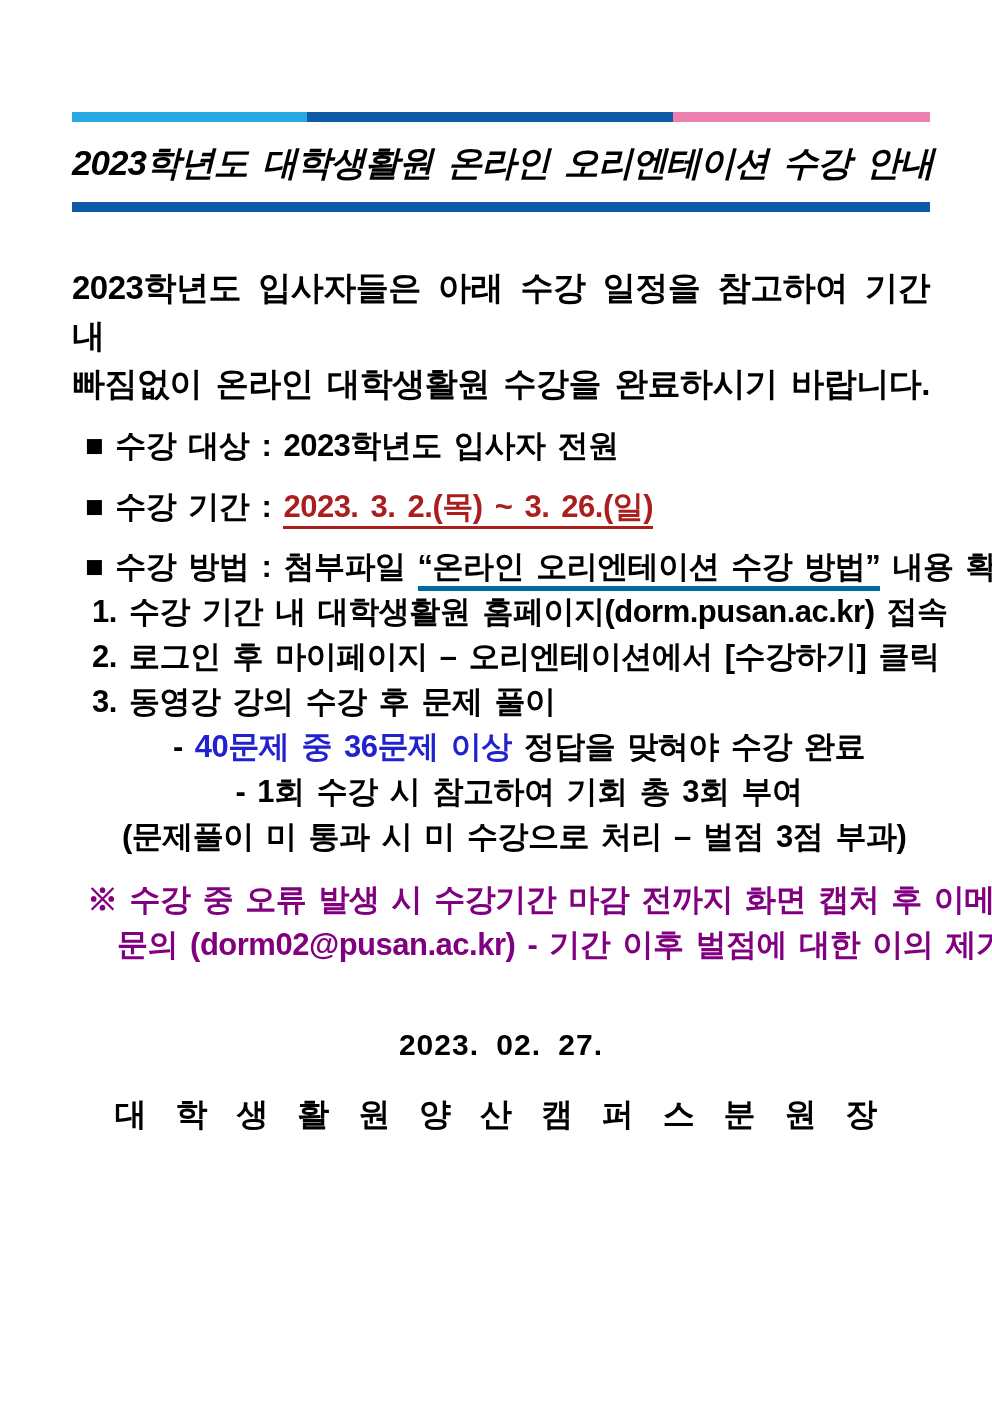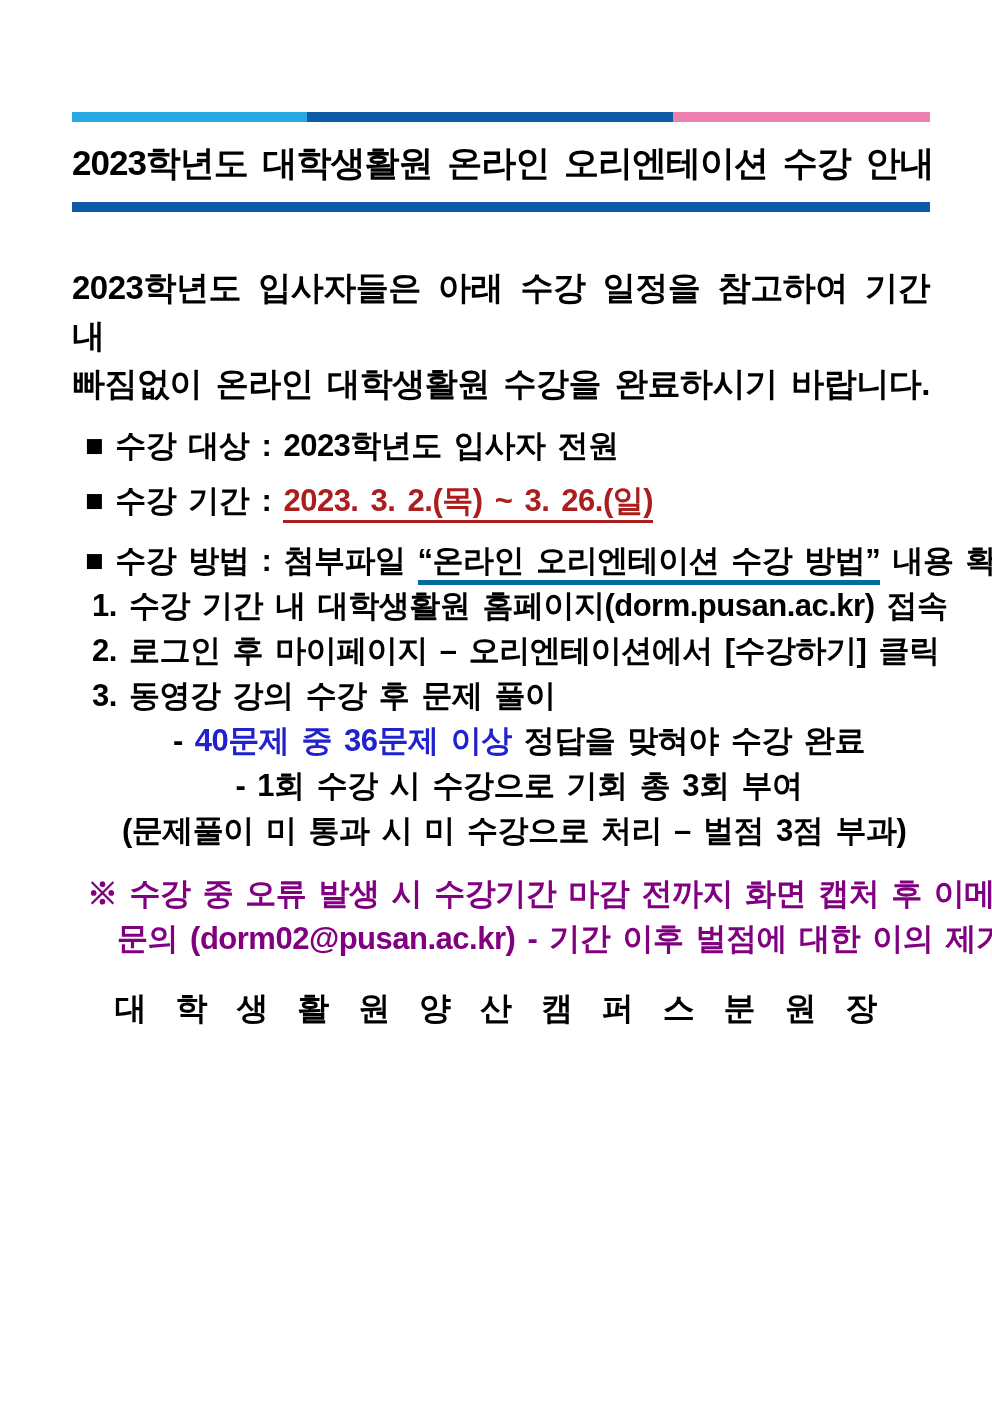--- a/index.html
+++ b/index.html
@@ -11,32 +11,33 @@
     overflow:hidden;
   }
   .tricolor { display:flex; height:10px; width:100%; }
   .tricolor .seg1 { width:27.4%; }
   .tricolor .seg2 { width:42.7%; }
   .tricolor .seg3 { width:29.9%; }
   .title {
     margin:18px 12px 0 0; height:45px; line-height:45px;
     font-size:35px; text-align:center; letter-spacing:-1px; word-spacing:6px;
     white-space:nowrap;
+    font-style:italic;
   }
   .rule { height:10px; margin-top:17px; width:100%; }
   .intro {
     margin:0; font-size:33px; line-height:48px; word-spacing:5px;
     text-align:justify; text-align-last:justify; letter-spacing:-0.5px;
   }
   .intro.first { margin-top:52px; }
   .body { margin-top:15px; font-size:31px; letter-spacing:-0.5px; word-spacing:4px; }
   .line { line-height:45px; white-space:nowrap; }
   .sec { padding-left:13px; }
   .sec .bullet { margin-right:12px; }
-  .gap12 { margin-top:10px; }
+  .gap12 { margin-top:16px; }
   .gap15 { margin-top:15px; }
   .gap18 { margin-top:18px; }
   .ind-warn { padding-left:45px; }
   .ind-note { padding-left:61px; }
   .step { padding-left:20px; }
   .dash { padding-left:36px;text-align:center; }
   .dashnote { padding-left:50px; }
   .u-date { border-bottom:3px solid currentColor; padding-bottom:2px; }
   .u-attach { border-bottom:5px solid #0369a1; padding-bottom:2px; }
   .purple1 { padding-left:15px; }
@@ -81,23 +82,24 @@
     <div class="line sec gap15">
       <span class="bullet">■</span><span>수강 방법 : 첨부파일 </span><span class="u-attach">“온라인 오리엔테이션 수강 방법”</span><span> 내용 확인 필수</span>
     </div>
     <div class="line step">1. 수강 기간 내 대학생활원 홈페이지(dorm.pusan.ac.kr) 접속</div>
     <div class="line step">2. 로그인 후 마이페이지 – 오리엔테이션에서 [수강하기] 클릭</div>
     <div class="line step">3. 동영강 강의 수강 후 문제 풀이</div>
 
     <div class="line dash">
       <span>- </span><span style="color: rgb(33, 33, 206);">40문제 중 36문제 이상</span><span> 정답을 맞혀야 수강 완료</span>
     </div>
-    <div class="line dash">- 1회 수강 시 수강으로 기회 총 3회 부여</div>
+    <div class="line dash">- 1회 수강 시 참고하여 기회 총 3회 부여</div>
     <div class="line dashnote">(문제풀이 미 통과 시 미 수강으로 처리 – 벌점 3점 부과)</div>
 
     <div class="line purple1 gap18" style="color: rgb(128, 0, 128);">※ 수강 중 오류 발생 시 수강기간 마감 전까지 화면 캡처 후 이메일</div>
     <div class="line purple2" style="color: rgb(128, 0, 128);">문의 (dorm02@pusan.ac.kr) - 기간 이후 벌점에 대한 이의 제기 불가</div>
 
   </div>
 
+  <div class="date">2023. 02. 27.</div>
   <div class="signature">대 학 생 활 원 양 산 캠 퍼 스 분 원 장</div>
 
 </div>
 
 </body></html>

